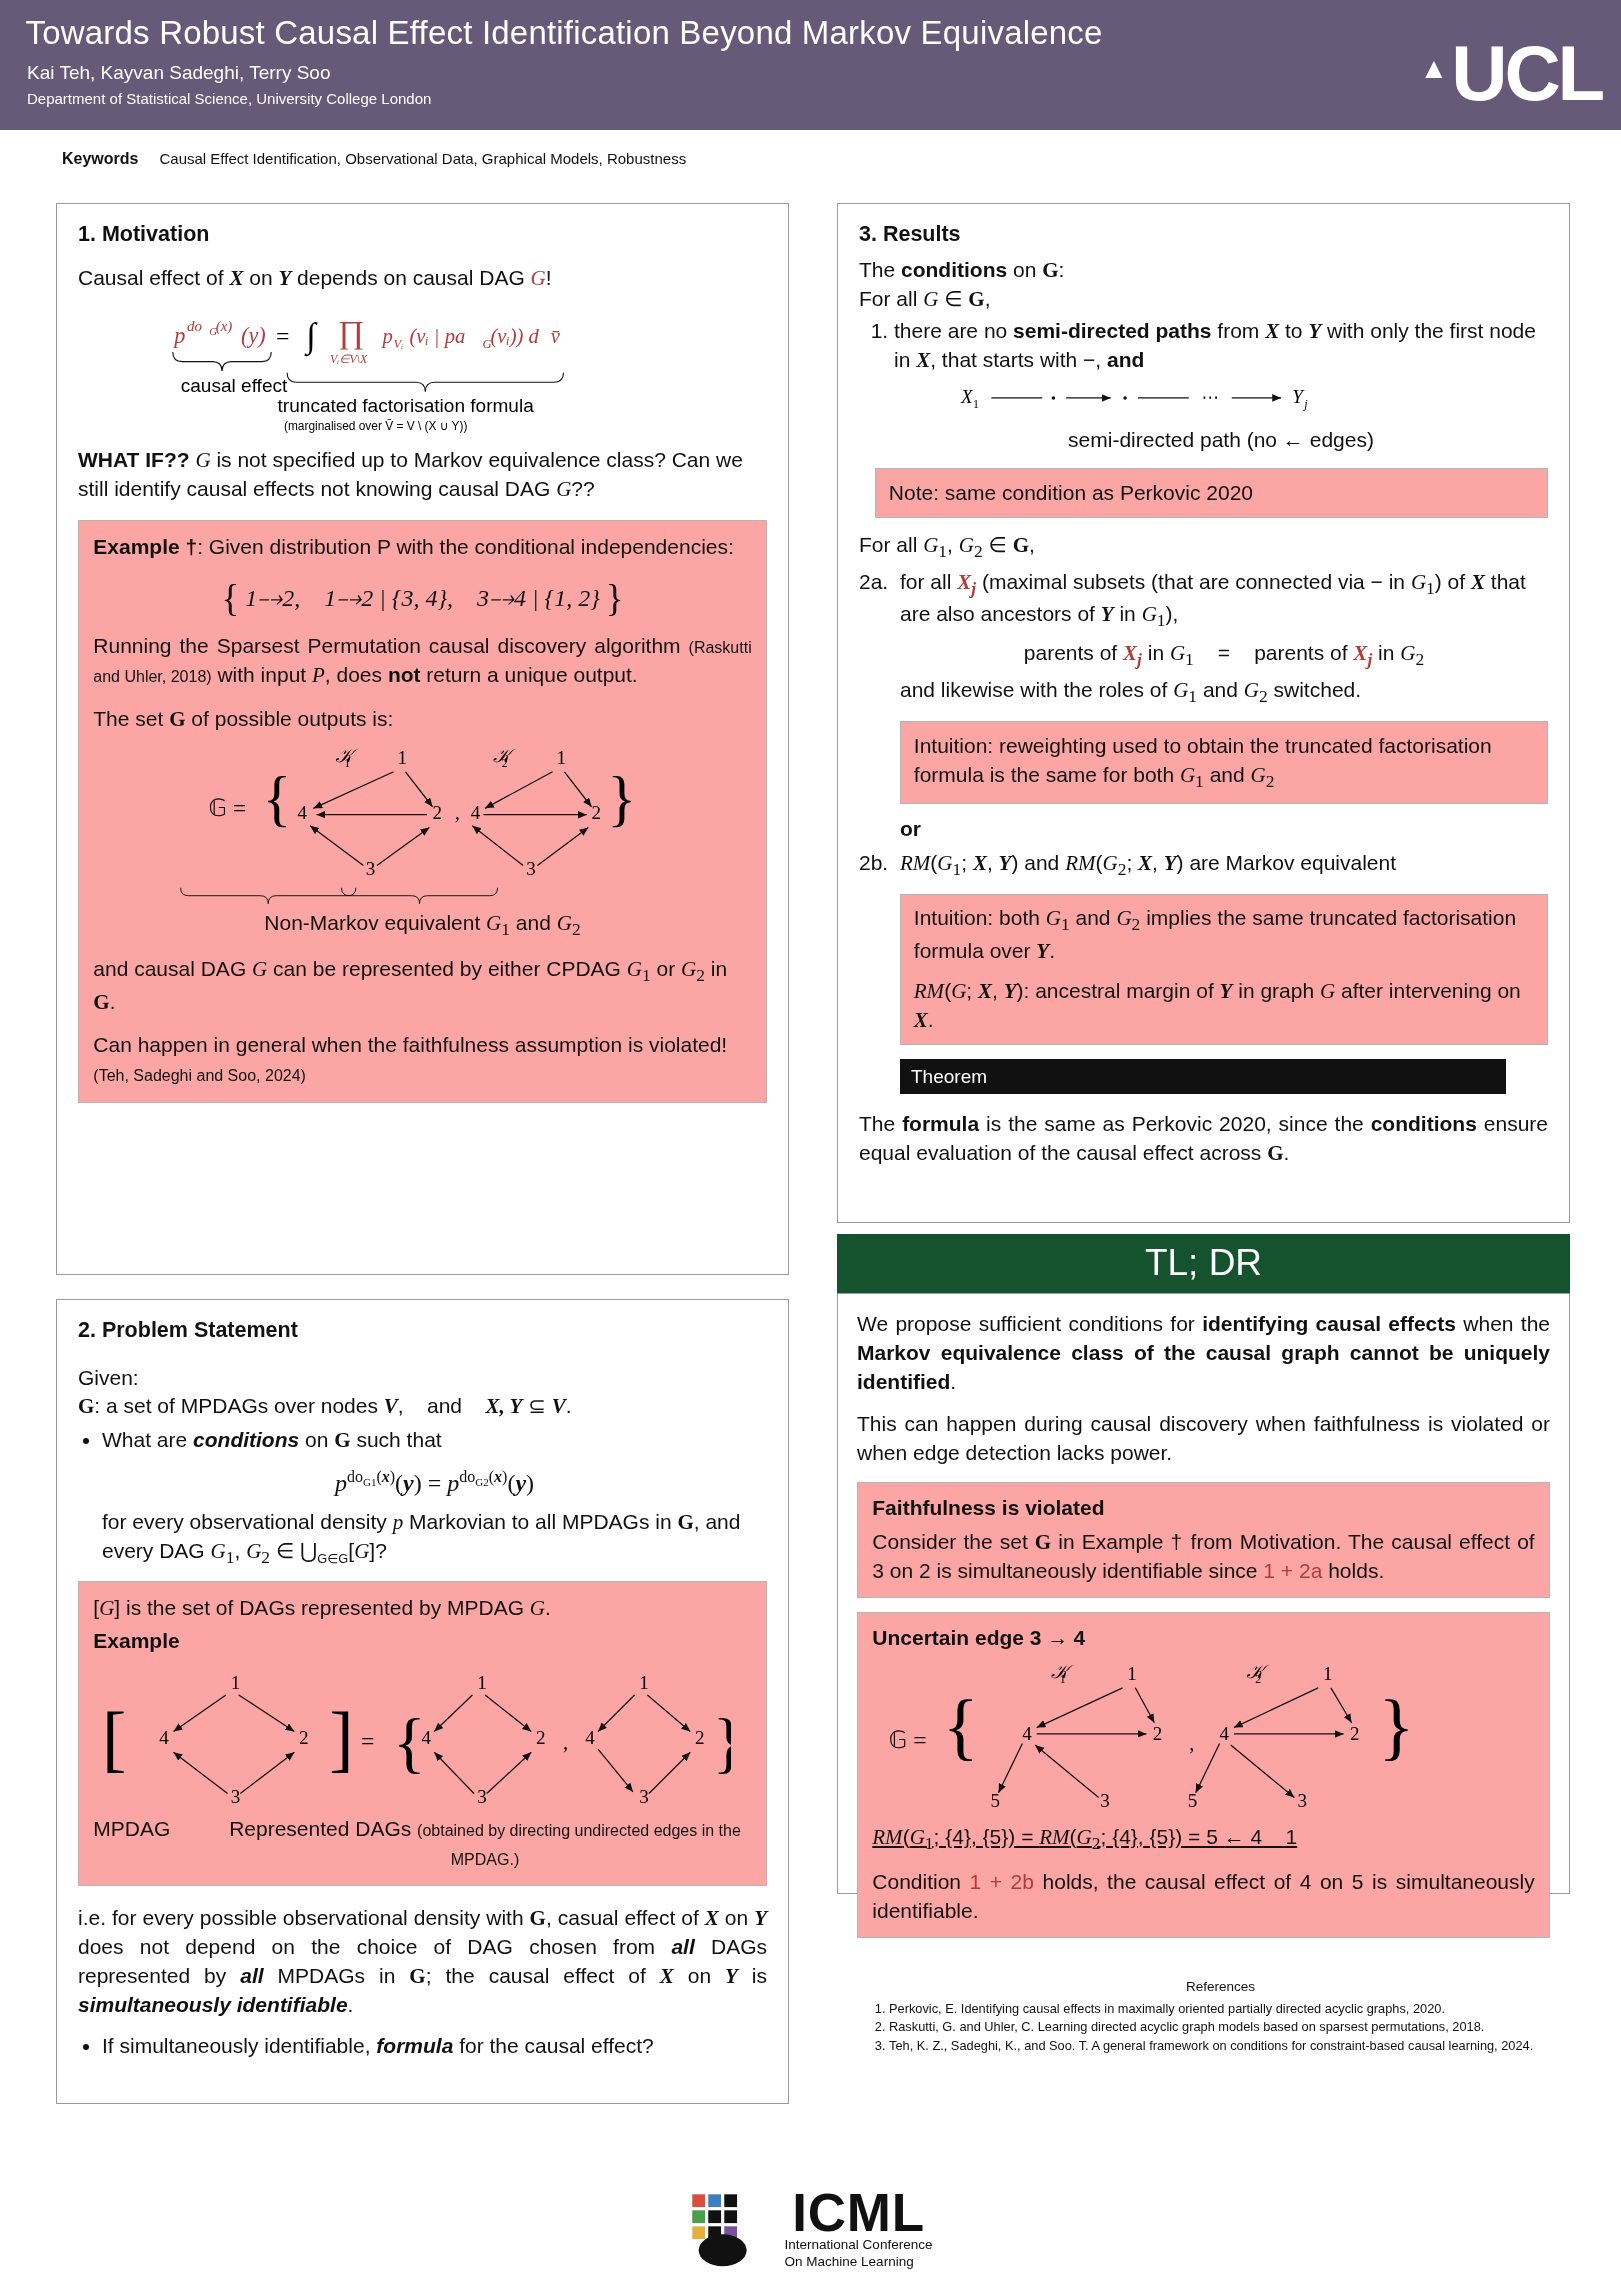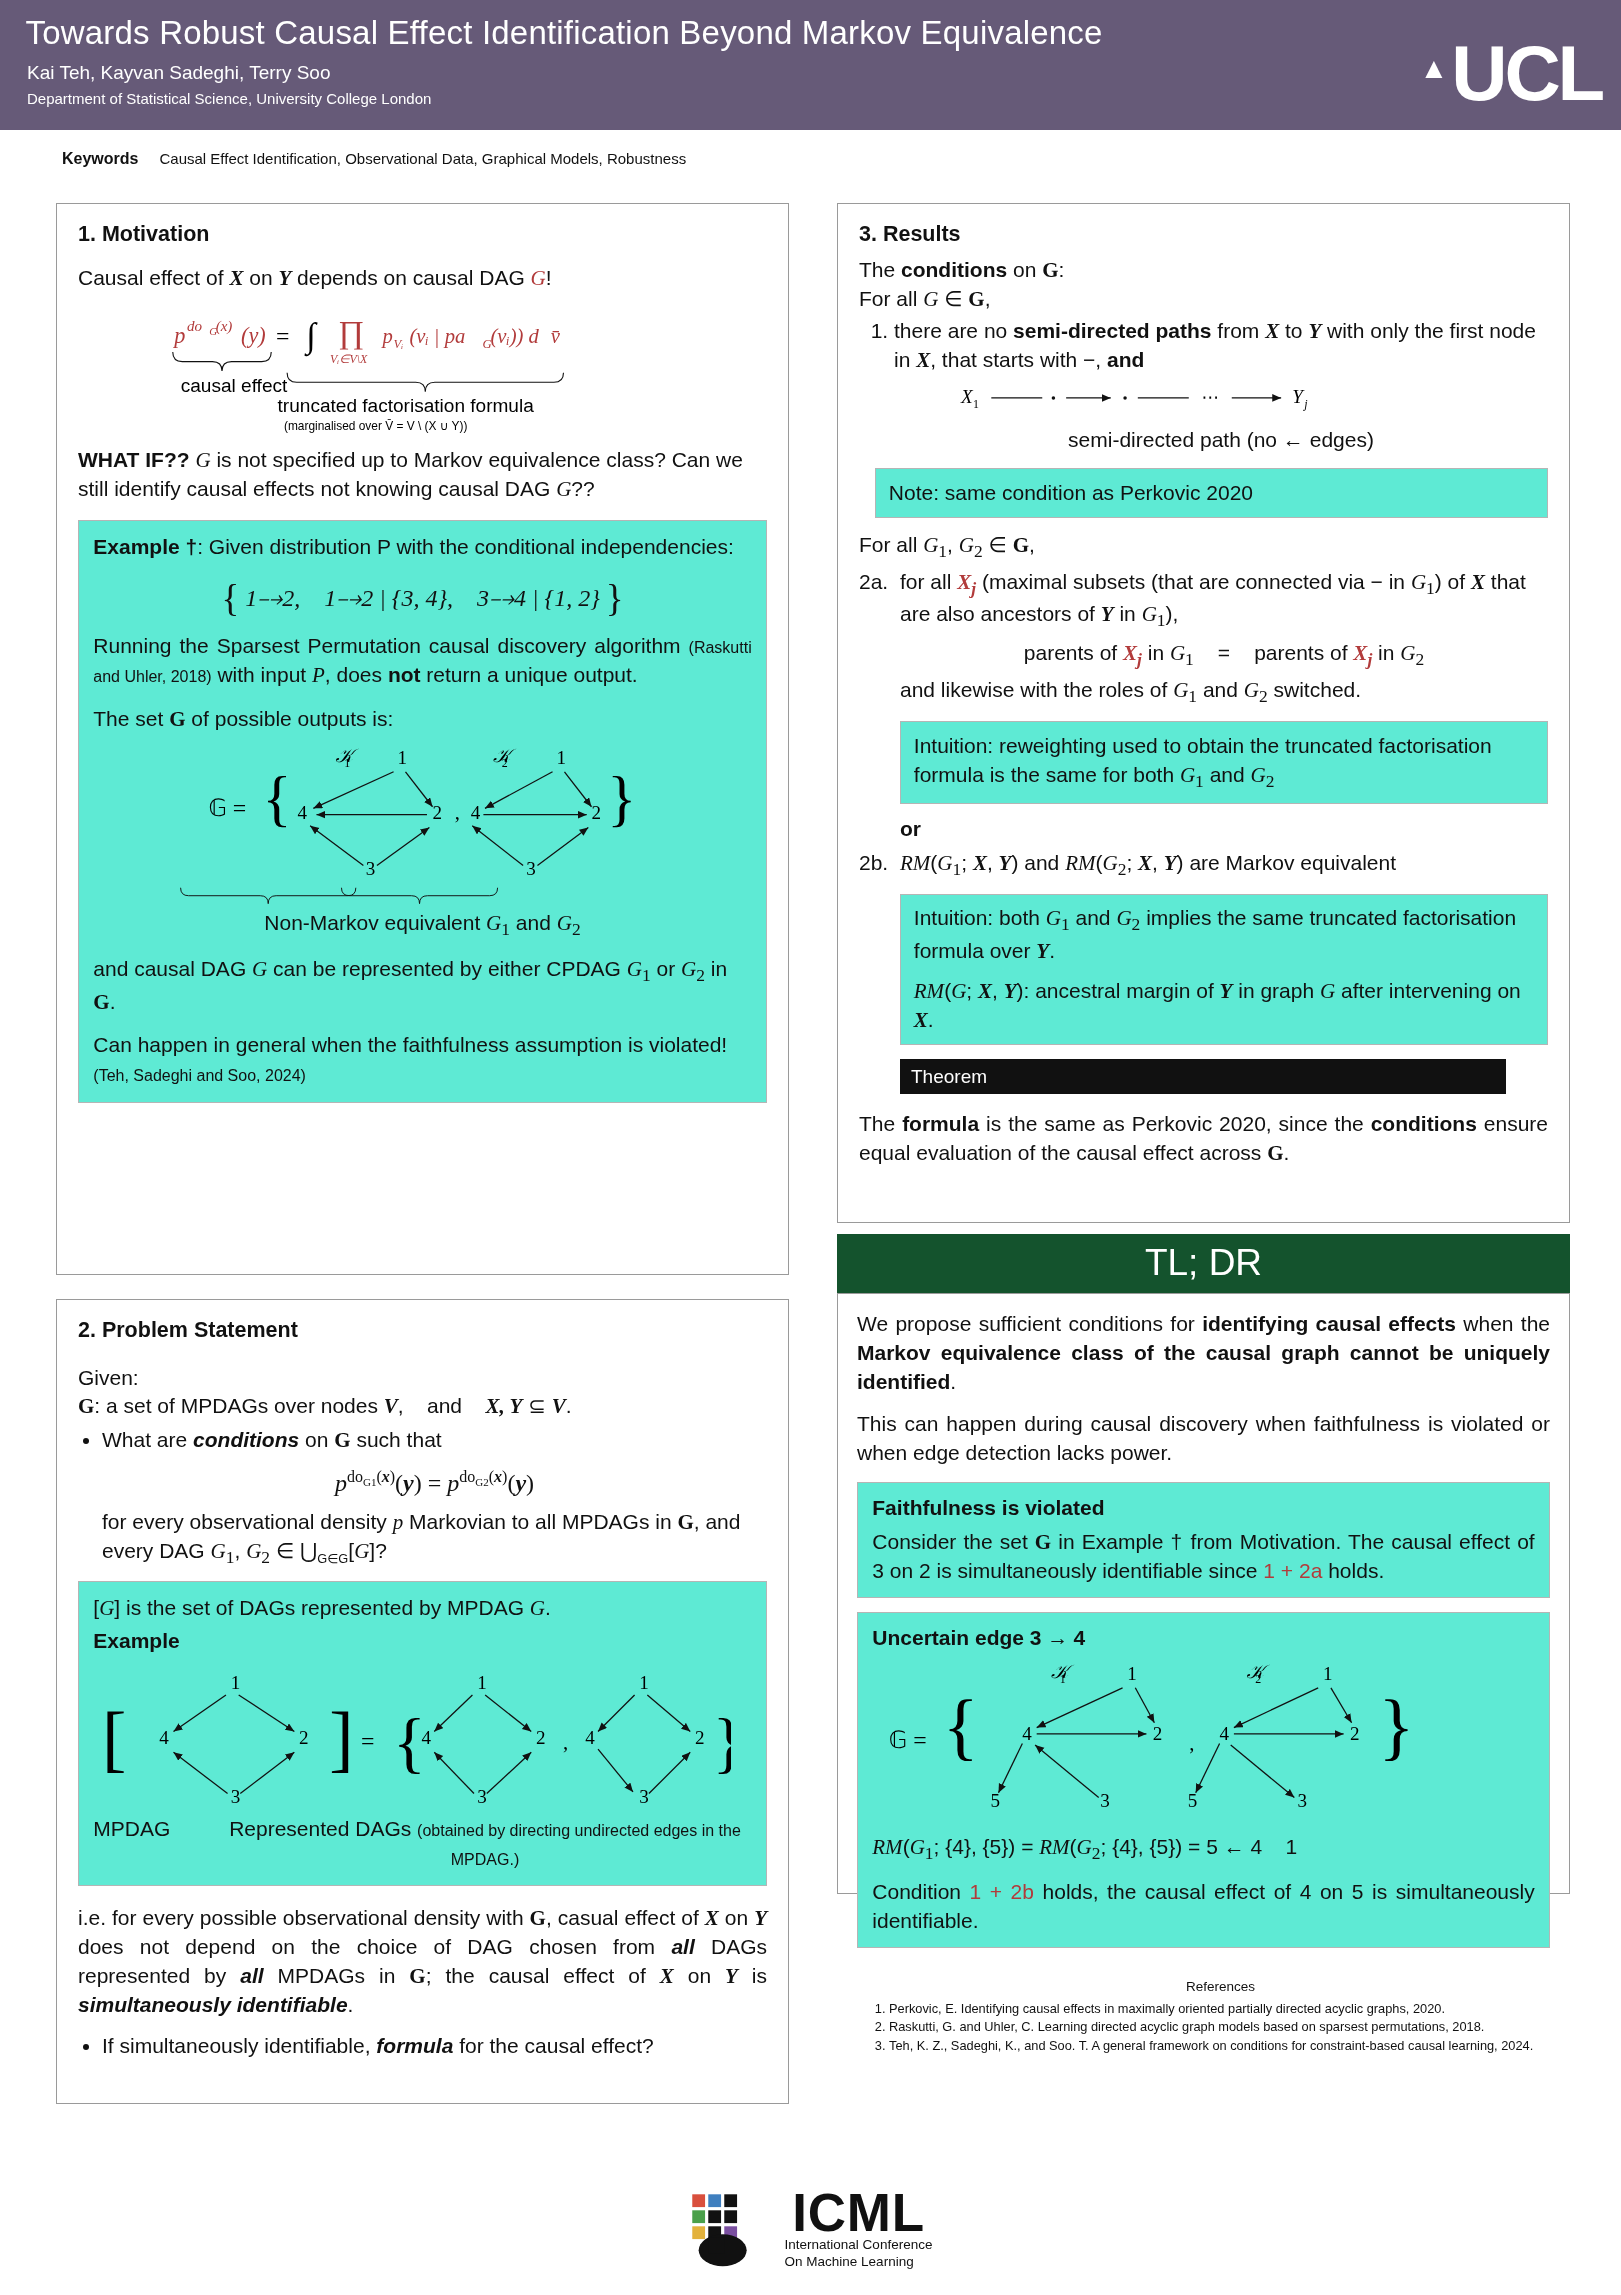--- a/index.html
+++ b/index.html
@@ -45,21 +45,21 @@
   .panel{
     position:absolute;
     border:0.8px solid #9a9a9a;
     background:#fff;
     box-sizing:border-box;
   }
   .panel-title{font-size:21.5px; font-weight:bold;}
   .body-text{font-size:21px; line-height:1.38;}
   .small{font-size:16px;}
   .box{
-    border:0.8px solid #b5b5b5; background:#5eead4;
+    border:0.8px solid #b5b5b5; background:#fca5a5;
     box-sizing:border-box; padding:11px 14.3px;
   }
   .bb{font-family:"Liberation Serif", serif; font-weight:bold; font-style:normal;}
   .gscript{font-family:"Liberation Serif", serif; font-style:italic;}
   .red{color:#b23b3b;}
   .center{text-align:center;}
   .just{text-align:justify;}
   .theorem-head{
     background:#111; color:#fff; font-size:19px; padding:6.4px 11px;
   }
@@ -451,21 +451,21 @@
         <text x="396" y="190" font-family="Liberation Serif, serif" font-size="24">5</text>
         <text x="534" y="190" font-family="Liberation Serif, serif" font-size="24">3</text>
         <line x1="560" y1="40" x2="454" y2="90" stroke="#111" stroke-width="1.6" marker-end="url(#ar4)"></line>
         <line x1="576" y1="40" x2="602" y2="84" stroke="#111" stroke-width="1.6" marker-end="url(#ar4)"></line>
         <line x1="454" y1="98" x2="592" y2="98" stroke="#111" stroke-width="1.6" marker-end="url(#ar4)"></line>
         <line x1="436" y1="110" x2="406" y2="172" stroke="#111" stroke-width="1.6" marker-end="url(#ar4)"></line>
         <line x1="450" y1="112" x2="530" y2="178" stroke="#111" stroke-width="1.6" marker-end="url(#ar4)"></line>
         <text x="636" y="120" font-size="94" font-family="Liberation Serif, serif">}</text>
       </svg>
     </div>
-    <div class="body-text" style="margin-top:10px;">
+    <div class="body-text" style="margin-top:0;text-decoration:underline;">
       <i class="serif">RM</i>(<span class="serif"><i>G</i><sub>1</sub></span>; {4}, {5}) = <i class="serif">RM</i>(<span class="serif"><i>G</i><sub>2</sub></span>; {4}, {5}) = 5 ← 4&nbsp;&nbsp;&nbsp; 1
     </div>
     <div class="body-text just" style="margin-top:12.8px;">
       Condition <span class="red">1 + 2b</span> holds, the causal effect of 4 on 5 is simultaneously identifiable.
     </div>
   </div>
 </div>
 
 <div class="refs" style="left:862px; top:1977px; width:717px;">
   <div class="rhead">References</div>

